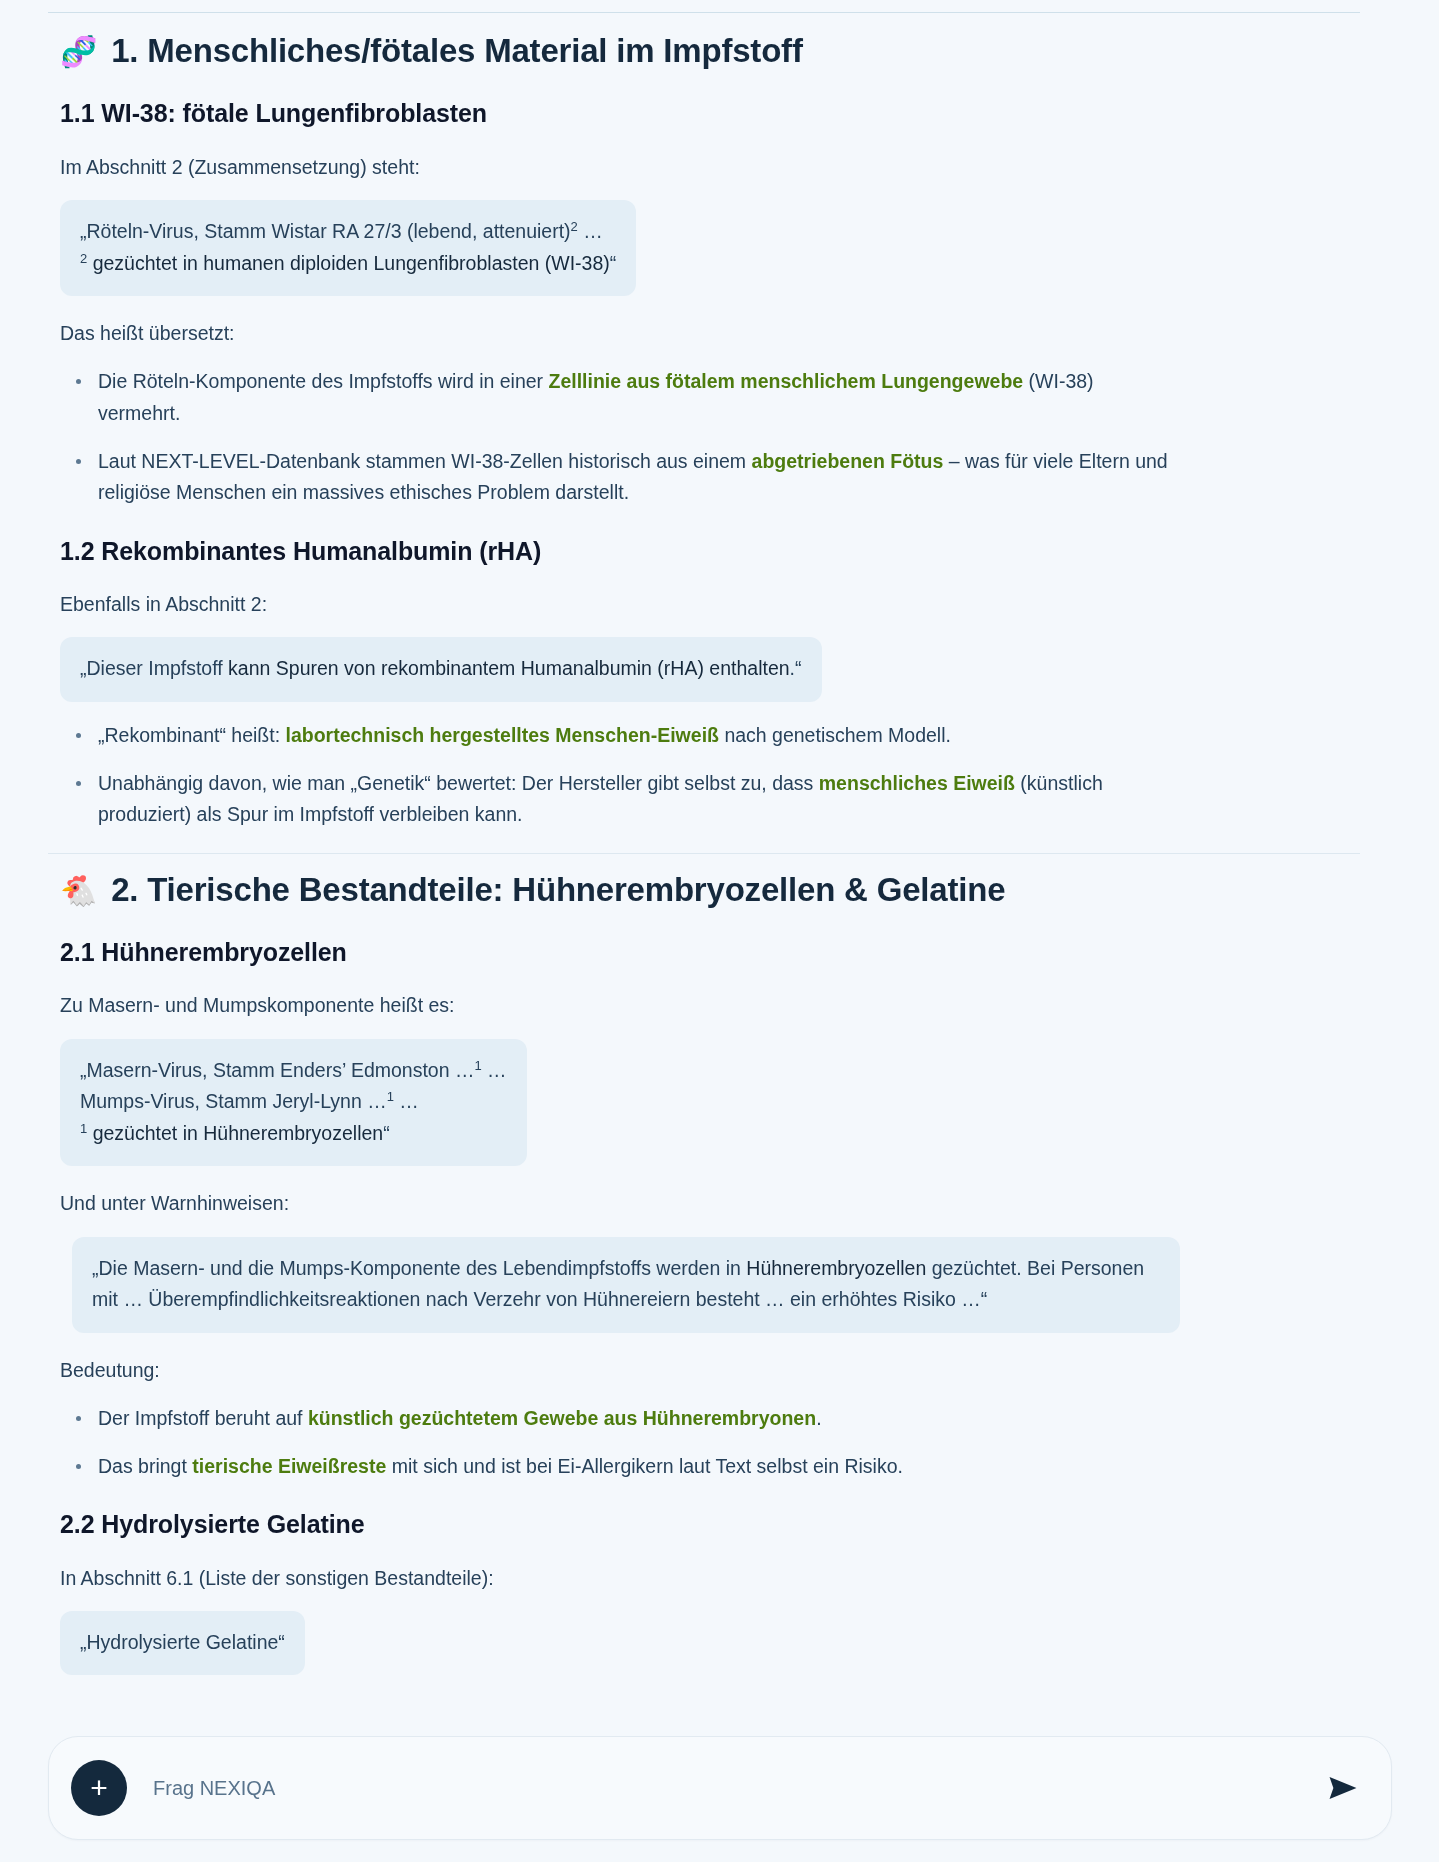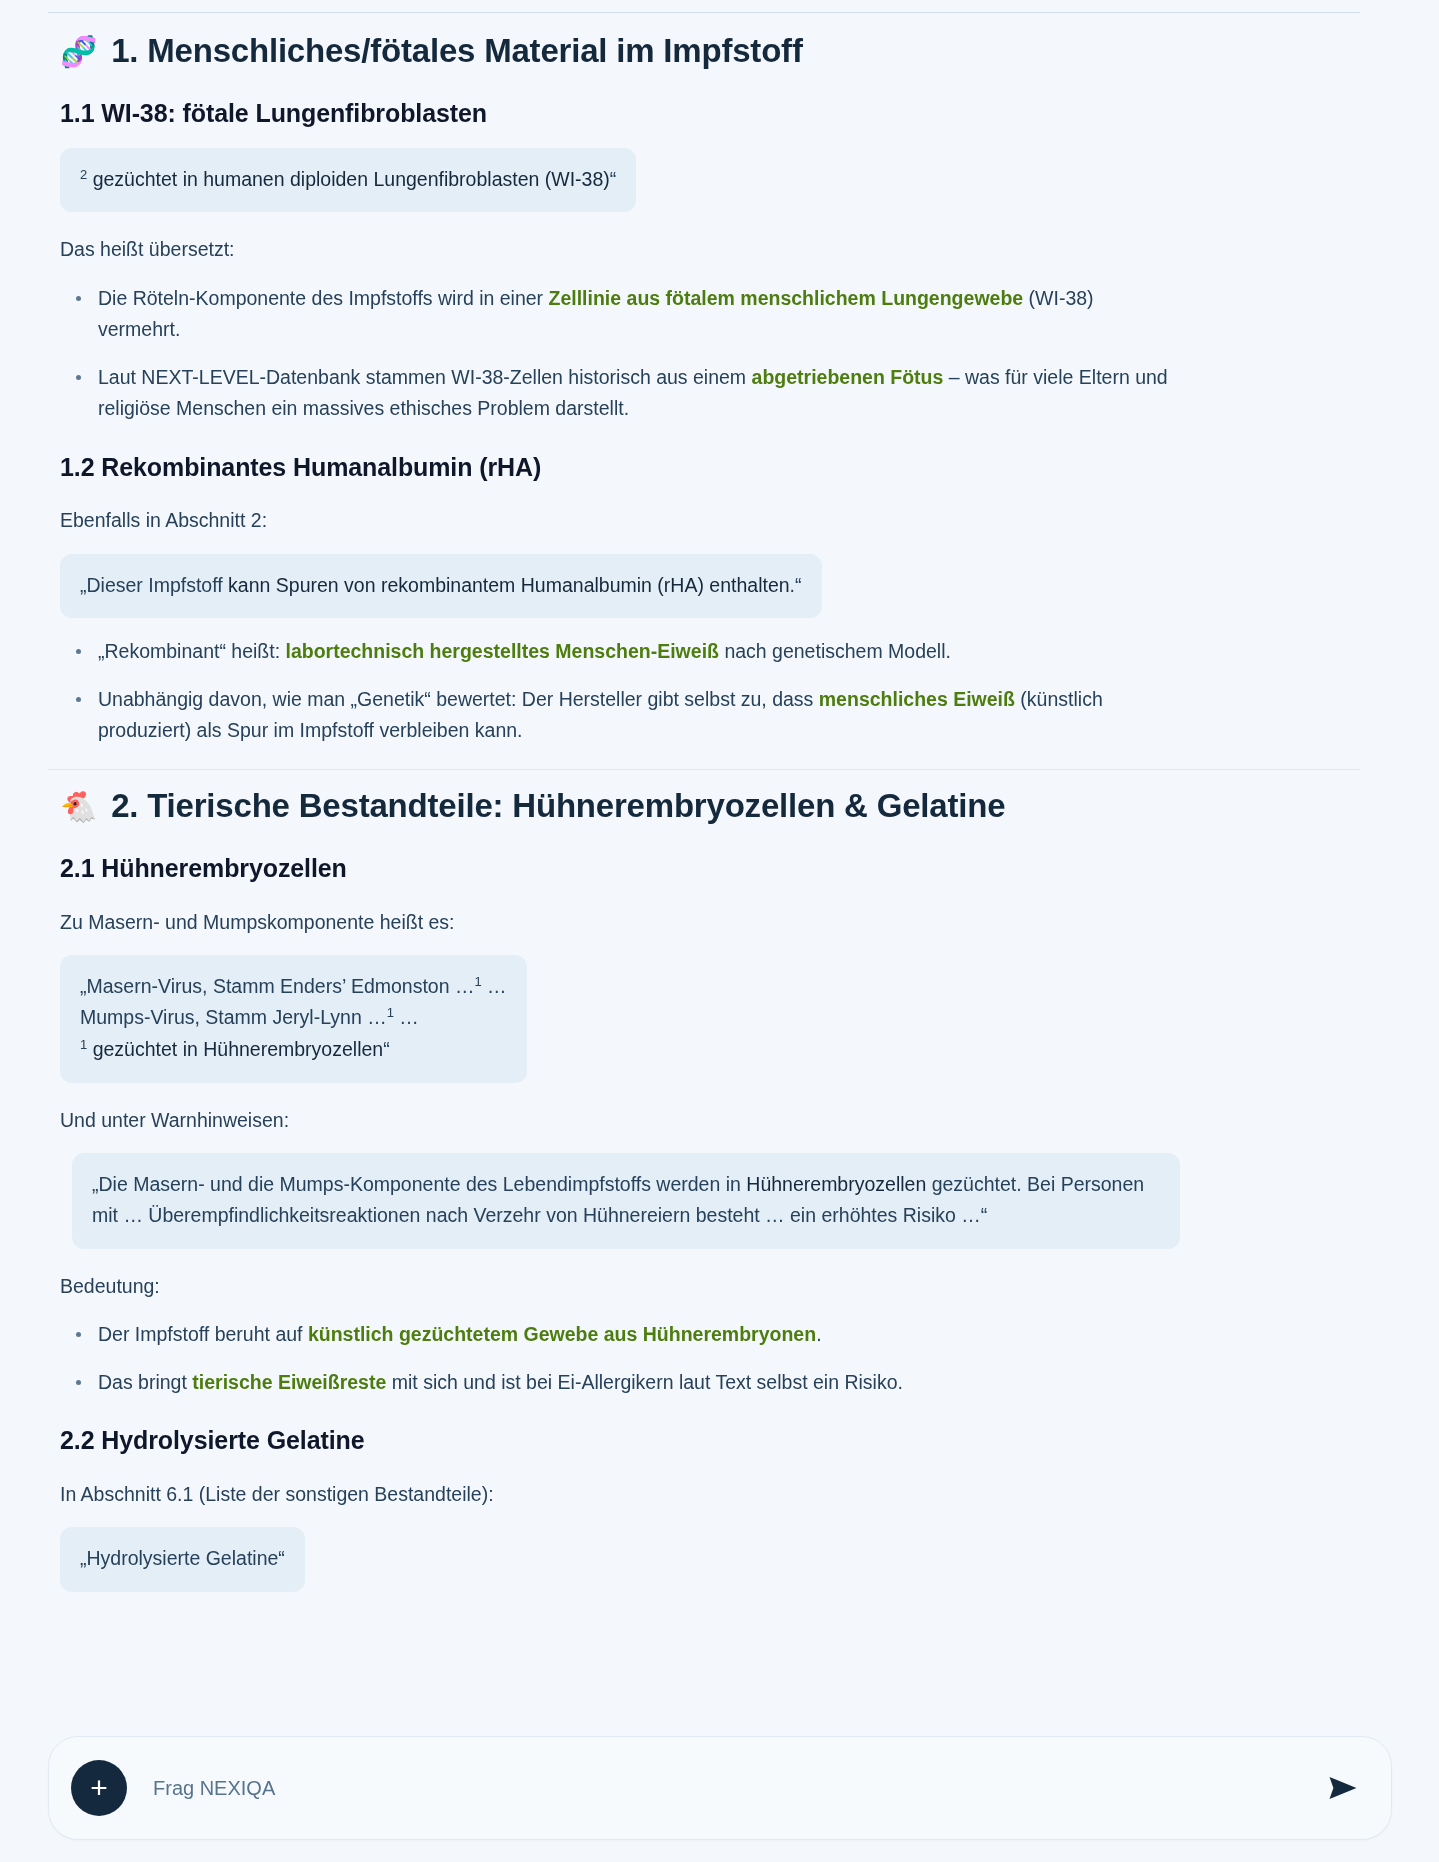--- a/index.html
+++ b/index.html
@@ -196,22 +196,24 @@
     <div class="inner">
 
       
       <div class="sec-head">
         <span class="emoji">🧬</span>
         <span>1. Menschliches/fötales Material im Impfstoff</span>
       </div>
 
       <h3 class="sub">1.1 WI-38: fötale Lungenfibroblasten</h3>
 
-
-      <div class="quote">
+      <p class="lead">Im Abschnitt 2 (Zusammensetzung) steht:</p>
+
+      <div class="quote">
+        <div class="qline"><span>„Röteln-Virus, Stamm Wistar RA 27/3 (lebend, attenuiert)</span><sup>2</sup><span> …</span></div>
         <div class="qline"><sup>2</sup> <b>gezüchtet in humanen diploiden Lungenfibroblasten (WI-38)</b><span>“</span></div>
       </div>
 
       <p class="lead">Das heißt übersetzt:</p>
 
       <ul class="bullets">
         <li><span>Die Röteln-Komponente des Impfstoffs wird in einer </span><b>Zelllinie aus fötalem menschlichem Lungengewebe</b><span> (WI-38) vermehrt.</span></li>
         <li><span>Laut NEXT-LEVEL-Datenbank stammen WI-38-Zellen historisch aus einem </span><b>abgetriebenen Fötus</b><span> – was für viele Eltern und religiöse Menschen ein massives ethisches Problem darstellt.</span></li>
       </ul>
 

